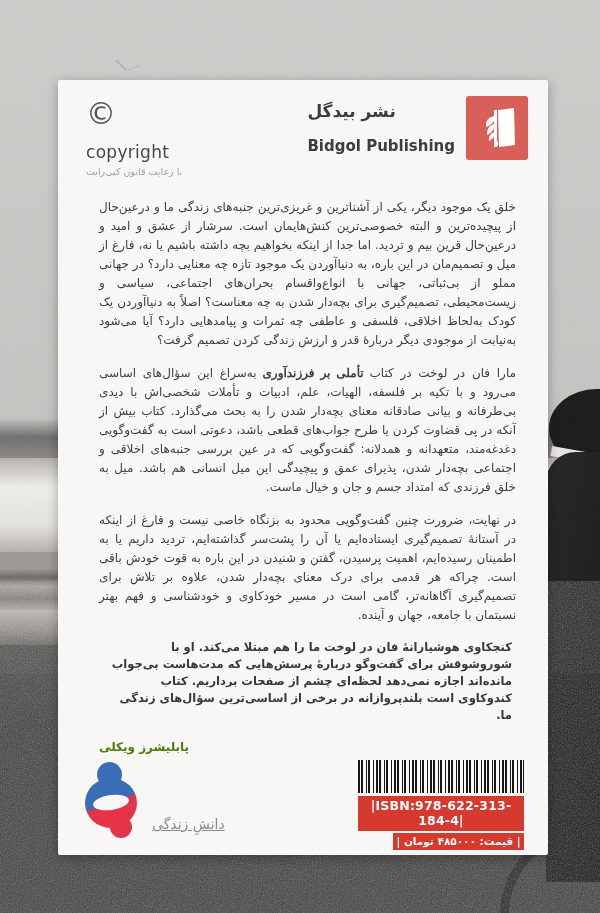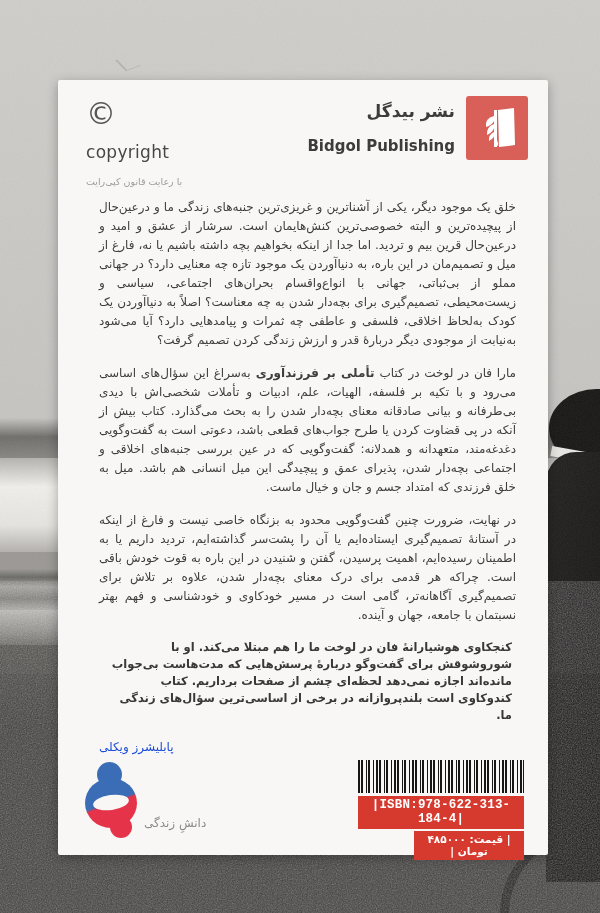--- a/index.html
+++ b/index.html
@@ -37,60 +37,60 @@
   
   .card { position: absolute; left:58px; top:80px; width:490px; height:775px;
           background:#f8f7f5; z-index: 3; border-radius:2px;
           box-shadow: 0 3px 12px rgba(0,0,0,.30); }
   .dust { position:absolute; left:120px; top:56px; width:16px; height:14px; z-index:3; opacity:.35;
           border-left:2px solid #8a8a8a; border-bottom:1px solid #9a9a9a; transform:rotate(-20deg) skewX(25deg); }
   
   .copyright-block { position:absolute; left:28px; top:18px; direction:ltr; color:#4c4c4c; }
   .c-symbol { font-size:30px; line-height:1.05; color:#565656; }
   .c-label  { font-size:17px; margin-top:12px; color:#474747; letter-spacing:.3px; }
-  .c-note   { font-size:9.5px; margin-top:14px; color:#9c9c9c; direction:rtl; text-align:right; }
+  .c-note   { font-size:9.5px; margin-top:4px; color:#9c9c9c; direction:rtl; text-align:right; }
   
   .brand-block { position:absolute; right:20px; top:16px; display:flex; align-items:center; gap:11px; direction:ltr; }
-  .brand-text { text-align:right; color:#3c3c3c; }
+  .brand-text { color:#3c3c3c; }
   .brand-fa { font-size:17px; font-weight:bold; }
   .brand-en { font-size:15px; font-weight:600; margin-top:16px; }
   .brand-square { width:62px; height:64px; background:#d96059; border-radius:3px;
                   display:flex; align-items:center; justify-content:center; }
   
   .body-text { position:absolute; left:27px; right:18px; top:104px;
                direction:rtl; text-align:justify;
                font-size:12px; line-height:19px; color:#3e3e3e; }
   .body-text p { margin:14px; }
-  .book-title { font-weight:bold; }
+  .book-title { font-weight:bold;font-family:Liberation Serif, serif; }
   .review { margin-top:32px; text-align:right; font-weight:bold;
             font-size:11.5px; line-height:17px; color:#383838; padding:0 4px; }
-  .attribution { margin-top:8px; text-align:left; font-weight:normal; font-size:12px; color:#1d4ed8; }
+  .attribution { margin-top:8px; text-align:left; font-weight:bold; font-size:12px; color:#4d7c0f; }
   
   .series-logo { position:absolute; left:27px; top:672px; width:120px; height:95px; }
   .s-head { position:absolute; left:12px; top:10px; width:25px; height:25px;
             border-radius:50%; background:#3a6db6; }
   .s-body { position:absolute; left:0; top:26px; width:52px; height:50px;
             border-radius:50%; background:linear-gradient(160deg,#3a6db6 0 48%,#e5334a 52% 100%); }
   .s-lens { position:absolute; left:8px; top:17px; width:36px; height:15px;
             border-radius:50%; background:#f8f7f5; transform:rotate(-8deg); }
   .s-dot  { position:absolute; left:25px; top:64px; width:22px; height:22px;
             border-radius:50%; background:#e5334a; }
-  .series-label { position:absolute; left:59px; top:64px; font-size:12px; color:#8b8b8b;
-                  white-space:nowrap; direction:rtl; }
+  .series-label { position:absolute; left:67px; top:64px; font-size:14px; color:#8b8b8b;
+                  white-space:nowrap; direction:rtl;text-decoration:underline; }
   
   .barcode-group { position:absolute; right:24px; top:680px; width:166px; }
   .bars { height:33px;
           background: repeating-linear-gradient(90deg,
             #161616 0 2px, #f8f7f5 2px 3px, #161616 3px 5px, #f8f7f5 5px 8px,
             #161616 8px 9px, #f8f7f5 9px 10px, #161616 10px 12px, #f8f7f5 12px 15px,
             #161616 15px 16px, #f8f7f5 16px 18px); }
   .isbn-strip { margin-top:3px; background:#d63a2f; color:#fff; font-weight:bold;
                 font-size:12.5px; text-align:center; padding:2px 2px 3px; direction:ltr;
-                letter-spacing:.2px;font-family:Liberation Mono, monospace; }
-  .price-strip { margin-top:2px; margin-left:auto; width:110px; background:#d63a2f;
+                letter-spacing:.2px; }
+  .price-strip { margin-top:2px; margin-left:auto; width:131px; background:#d63a2f;
                  color:#fff; font-weight:bold; font-size:10.5px; text-align:center;
                  padding:2px 3px 3px; direction:rtl; }
 </style>
 </head>
 <body>
 
 <div class="photo">
   <div class="sky"></div>
   <div class="sea1"></div>
   <div class="foam"></div>

